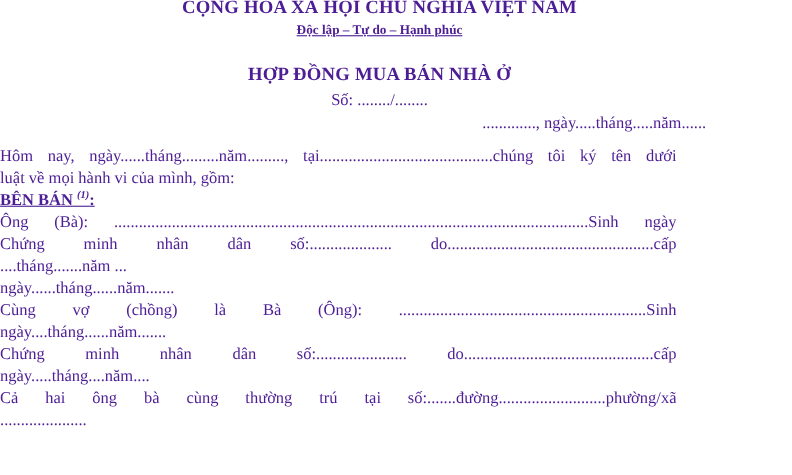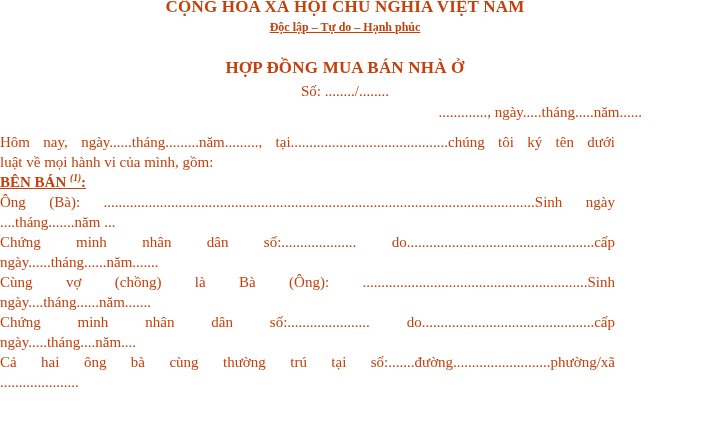--- a/index.html
+++ b/index.html
@@ -3,21 +3,21 @@
 <meta charset="utf-8">
 <style>
   html, body { margin: 0; padding: 0; background: #ffffff; }
   .page {
     position: relative;
     width: 720px;
     height: 432px;
     background: #ffffff;
     overflow: hidden;
     font-family: "Liberation Serif", serif;
-    color: #c2410c;
+    color: #4c1d95;
     filter: blur(0.3px);
   }
   .center-block {
     width: 610px;
     margin-left: 40px;
     text-align: center;
   }
   .national-title {
     font-size: 17px;
     font-weight: bold;
@@ -92,22 +92,22 @@
 
   <div class="date-row">............., ngày.....tháng.....năm......</div>
 
   <div class="body-text">
     <div class="line j">Hôm nay, ngày......tháng.........năm........., tại..........................................chúng tôi ký tên dưới</div>
     <div class="line l">luật về mọi hành vi của mình, gồm:</div>
 
     <div class="line l b"><span>BÊN BÁN</span> <span class="heading-note">(1)</span><span>:</span></div>
 
     <div class="line j">Ông (Bà): ...................................................................................................................Sinh ngày</div>
+    <div class="line j">Chứng minh nhân dân số:.................... do..................................................cấp</div>
     <div class="line l">....tháng.......năm ...</div>
-    <div class="line j">Chứng minh nhân dân số:.................... do..................................................cấp</div>
     <div class="line l">ngày......tháng......năm.......</div>
     <div class="line j">Cùng vợ (chồng) là Bà (Ông): ............................................................Sinh</div>
     <div class="line l">ngày....tháng......năm.......</div>
     <div class="line j">Chứng minh nhân dân số:...................... do..............................................cấp</div>
     <div class="line l">ngày.....tháng....năm....</div>
     <div class="line j">Cả hai ông bà cùng thường trú tại số:.......đường..........................phường/xã</div>
     <div class="line l">.....................</div>
 
   </div>
 

